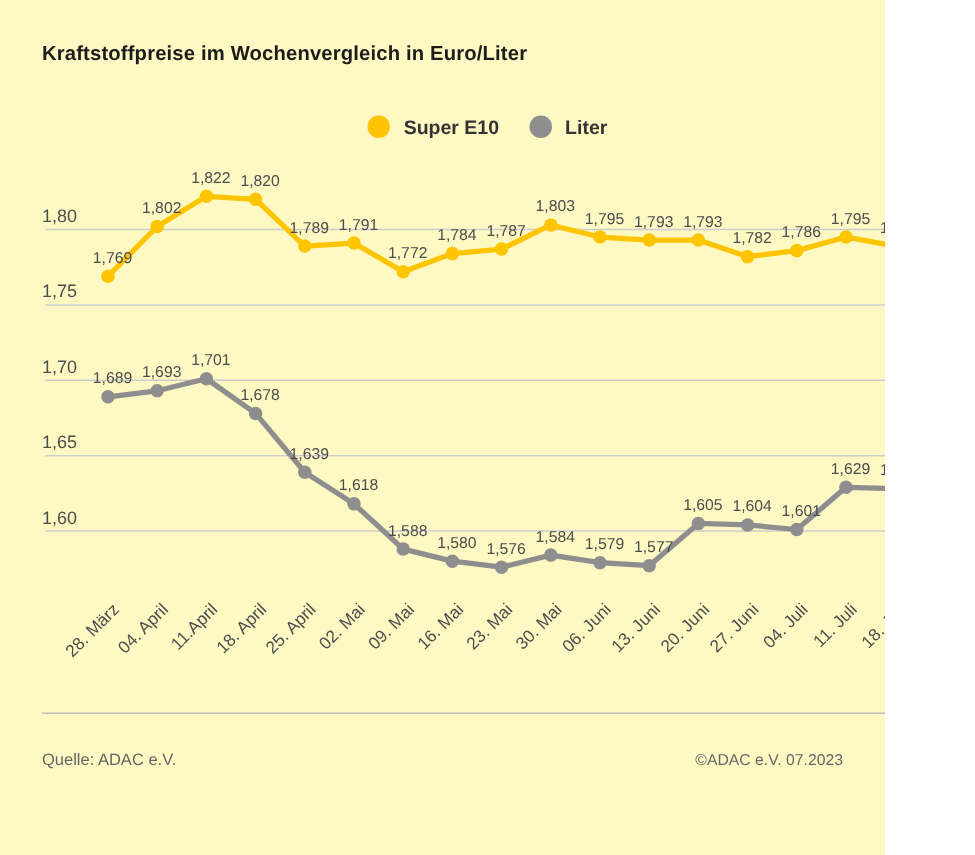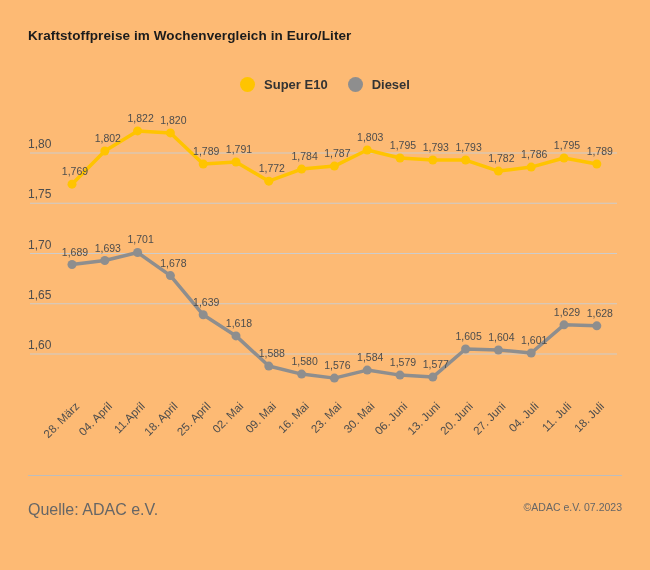--- a/index.html
+++ b/index.html
@@ -1,21 +1,21 @@
 <!DOCTYPE html>
 <html><head>
 <meta charset="utf-8">
 <style>
   html, body { margin: 0; padding: 0; background: #ffffff; }
   body { font-family: "Liberation Sans", sans-serif; }
   .stage {
     position: relative;
-    width: 650px;
+    width: 590px;
     height: 570px;
-    background: #fdba74;
+    background: #fef9c3;
     overflow: hidden;
   }
   .chart-title {
     position: absolute;
     left: 28px;
     top: 28px;
     font-size: 13.5px;
     font-weight: bold;
     color: #1c1c1c;
     letter-spacing: 0.1px;
@@ -54,21 +54,21 @@
     left: 28px;
     top: 475px;
     width: 594px;
     height: 0;
     border-top: 1px solid #bdbdbd;
   }
   .source-note {
     position: absolute;
     left: 28px;
     top: 501px;
-    font-size: 16px;
+    font-size: 11px;
     color: #666666;
   }
   .copyright-note {
     position: absolute;
     right: 28px;
     top: 501px;
     font-size: 10.5px;
     color: #666666;
     text-align: left;
   }
@@ -80,21 +80,21 @@
 
   <div class="chart-title">Kraftstoffpreise im Wochenvergleich in Euro/Liter</div>
 
   <div class="legend">
     <div class="legend-item">
       <span class="legend-dot" style="background: rgb(255, 196, 0);"></span>
       <span>Super E10</span>
     </div>
     <div class="legend-item">
       <span class="legend-dot" style="background: rgb(142, 142, 142);"></span>
-      <span>Diesel</span>
+      <span>Liter</span>
     </div>
   </div>
 
   <svg class="chart" width="650" height="570" viewBox="0 0 650 570">
       <line x1="30" y1="153.00000000000006" x2="617" y2="153.00000000000006" stroke="#cccccc" stroke-width="1"></line>
       <text x="28" y="148.00000000000006" font-size="12" fill="#4d4d4d">1,80</text>
       <line x1="30" y1="203.25000000000009" x2="617" y2="203.25000000000009" stroke="#cccccc" stroke-width="1"></line>
       <text x="28" y="198.25000000000009" font-size="12" fill="#4d4d4d">1,75</text>
       <line x1="30" y1="253.5000000000001" x2="617" y2="253.5000000000001" stroke="#cccccc" stroke-width="1"></line>
       <text x="28" y="248.5000000000001" font-size="12" fill="#4d4d4d">1,70</text>

